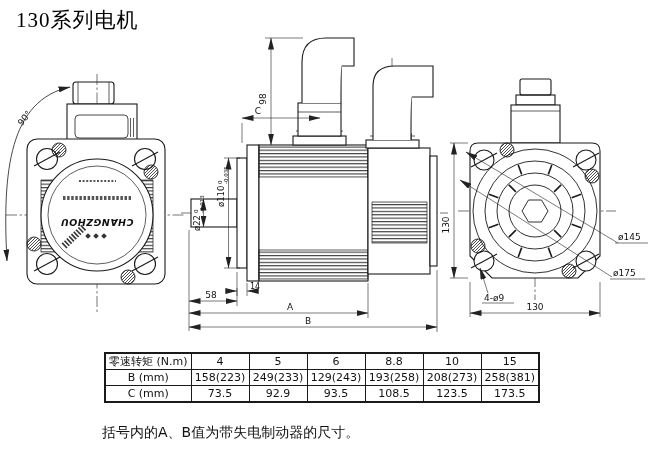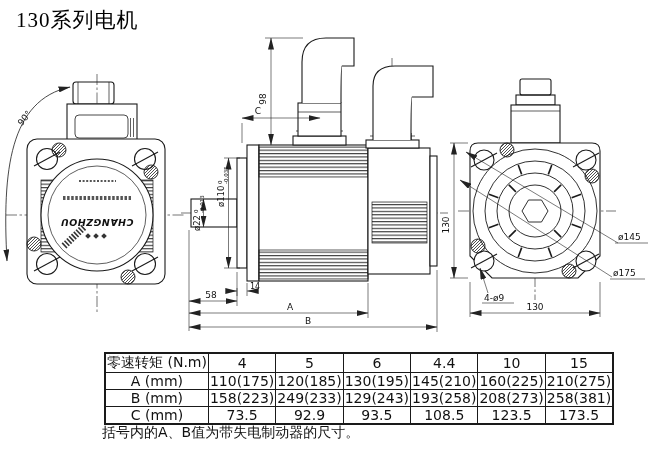--- a/index.html
+++ b/index.html
@@ -5,21 +5,21 @@
   html,body{margin:0;padding:0;background:#fff;}
   .stage{position:relative;width:650px;height:455px;background:#fff;overflow:hidden;
          font-family:"DejaVu Sans",sans-serif;color:#111;}
   .title{position:absolute;left:16px;top:6px;font-family:"Liberation Serif","DejaVu Serif",serif;
          font-size:21px;letter-spacing:1px;color:#000;}
   svg{position:absolute;left:0;top:0;}
   svg text{font-family:"DejaVu Sans",sans-serif;fill:#111;}
   .dimtable{position:absolute;left:104px;top:352px;border-collapse:collapse;
             border:2px solid #1a1a1a;table-layout:fixed;}
   .dimtable td,.dimtable th{border:1px solid #1a1a1a;height:15px;padding:0 1px;
-            font-size:14px;font-weight:normal;text-align:center;white-space:nowrap;
+            font-size:11px;font-weight:normal;text-align:center;white-space:nowrap;
             font-family:"DejaVu Sans",sans-serif;color:#111;}
   .note{position:absolute;left:102px;top:424px;font-size:14px;color:#111;}
 </style>
 </head>
 <body>
 
 <div class="stage">
 
   <div class="title">130系列电机</div>
 
@@ -272,32 +272,23 @@
       <col style="width:58px">
         <col style="width:58px">
         <col style="width:58px">
     </colgroup>
     <tbody>
         <tr>
       <th>零速转矩 (N.m)</th>
       <th>4</th>
       <th>5</th>
       <th>6</th>
-      <th>4.4</th>
+      <th>8.8</th>
       <th>10</th>
       <th>15</th>
-    </tr>
-    <tr>
-      <td>A (mm)</td>
-      <td>110(175)</td>
-      <td>120(185)</td>
-      <td>130(195)</td>
-      <td>145(210)</td>
-      <td>160(225)</td>
-      <td>210(275)</td>
     </tr>
     <tr>
       <td>B (mm)</td>
       <td>158(223)</td>
       <td>249(233)</td>
       <td>129(243)</td>
       <td>193(258)</td>
       <td>208(273)</td>
       <td>258(381)</td>
     </tr>

